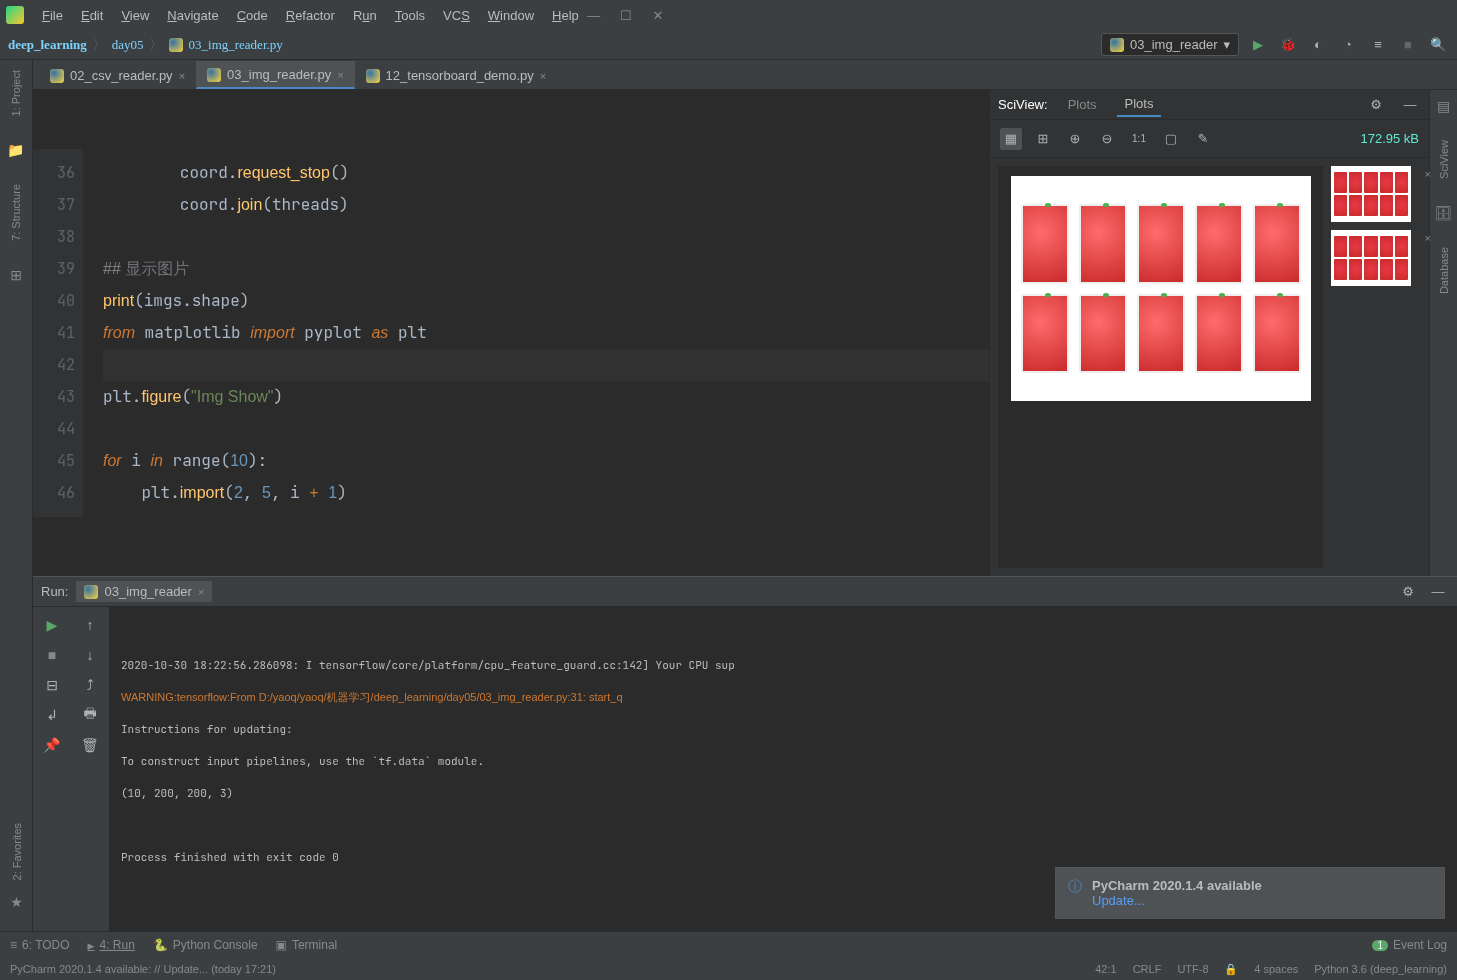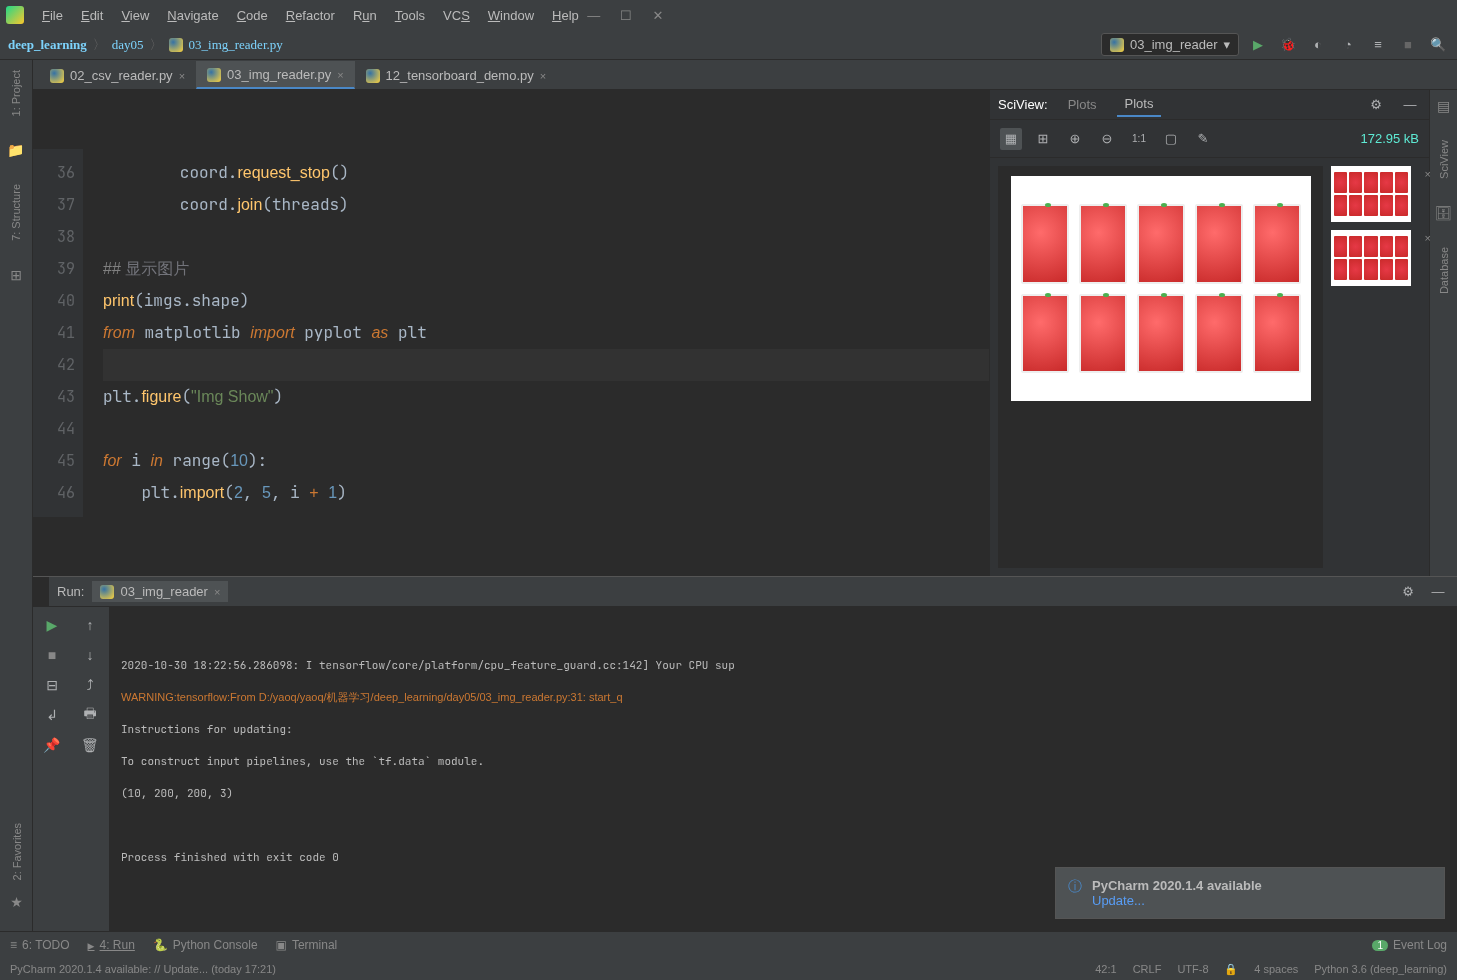--- a/index.html
+++ b/index.html
@@ -56,21 +56,21 @@
 .svcontent { flex:1; display:flex; padding:8px; gap:8px; }
 .plotmain { flex:1; background:#2b2b2b; display:flex; align-items:flex-start; justify-content:center; padding:10px; }
 .plotimg { width:300px; height:225px; background:#fff; display:grid; grid-template-rows:1fr 1fr; grid-template-columns:repeat(5,1fr); gap:10px; padding:28px 10px; }
 .apple { background:radial-gradient(circle at 40% 35%,#ff6b6b,#c92a2a); border:2px solid #eee; border-radius:2px; position:relative; }
 .apple::after { content:""; position:absolute; top:-3px; left:50%; width:6px; height:4px; background:#4caf50; border-radius:50%; }
 .thumbcol { width:90px; display:flex; flex-direction:column; gap:8px; }
 .thumb { width:80px; height:56px; background:#fff; display:grid; grid-template-rows:1fr 1fr; grid-template-columns:repeat(5,1fr); gap:2px; padding:6px 3px; position:relative; }
 .thumbx { position:absolute; right:-10px; top:2px; color:#888; font-size:11px; cursor:pointer; }
 .apple-sm { background:radial-gradient(circle,#e63946,#c92a2a); border-radius:1px; }
 .runpanel { height:355px; background:#2b2b2b; border-top:1px solid #555; display:flex; flex-direction:column; }
-.runheader { height:30px; background:#3c3f41; display:flex; align-items:center; padding:0 8px; gap:8px; border-bottom:1px solid #2b2b2b;margin-left:16px; }
+.runheader { height:30px; background:#3c3f41; display:flex; align-items:center; padding:0 8px; gap:8px; border-bottom:1px solid #2b2b2b; }
 .runtab { display:flex; align-items:center; gap:6px; padding:3px 8px; background:#4e5254; color:#bbbbbb; }
 .runbody { flex:1; display:flex; min-height:0; position:relative; }
 .runleft { width:38px; background:#3c3f41; display:flex; flex-direction:column; padding:6px 0; gap:6px; align-items:center; }
 .runleft2 { width:38px; background:#3c3f41; display:flex; flex-direction:column; padding:6px 0; gap:6px; align-items:center; }
 .runbtn { width:24px; height:24px; display:flex; align-items:center; justify-content:center; color:#afb1b3; cursor:pointer; font-size:14px; }
 .runplay { color:#59a869; }
 .console { flex:1; padding:10px 12px; font-family:"JetBrains Mono","Consolas",monospace; font-size:11px; line-height:32px; color:#bbbbbb; overflow:auto; white-space:pre; }
 .cwarn { color:#cc7832; }
 .notif { position:absolute; right:12px; bottom:12px; width:390px; background:#4e5254; border:1px solid #555; padding:10px 12px; display:flex; gap:10px; }
 .notificon { color:#4a88c7; font-size:14px; }

